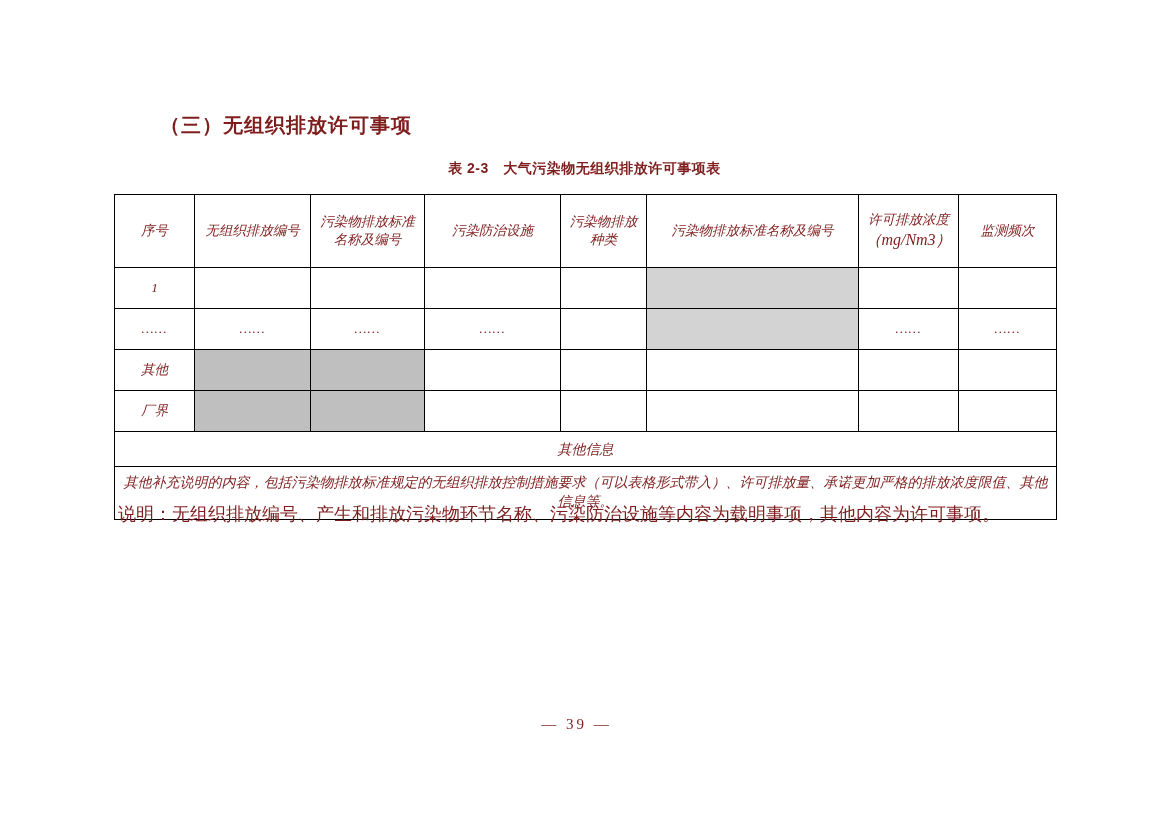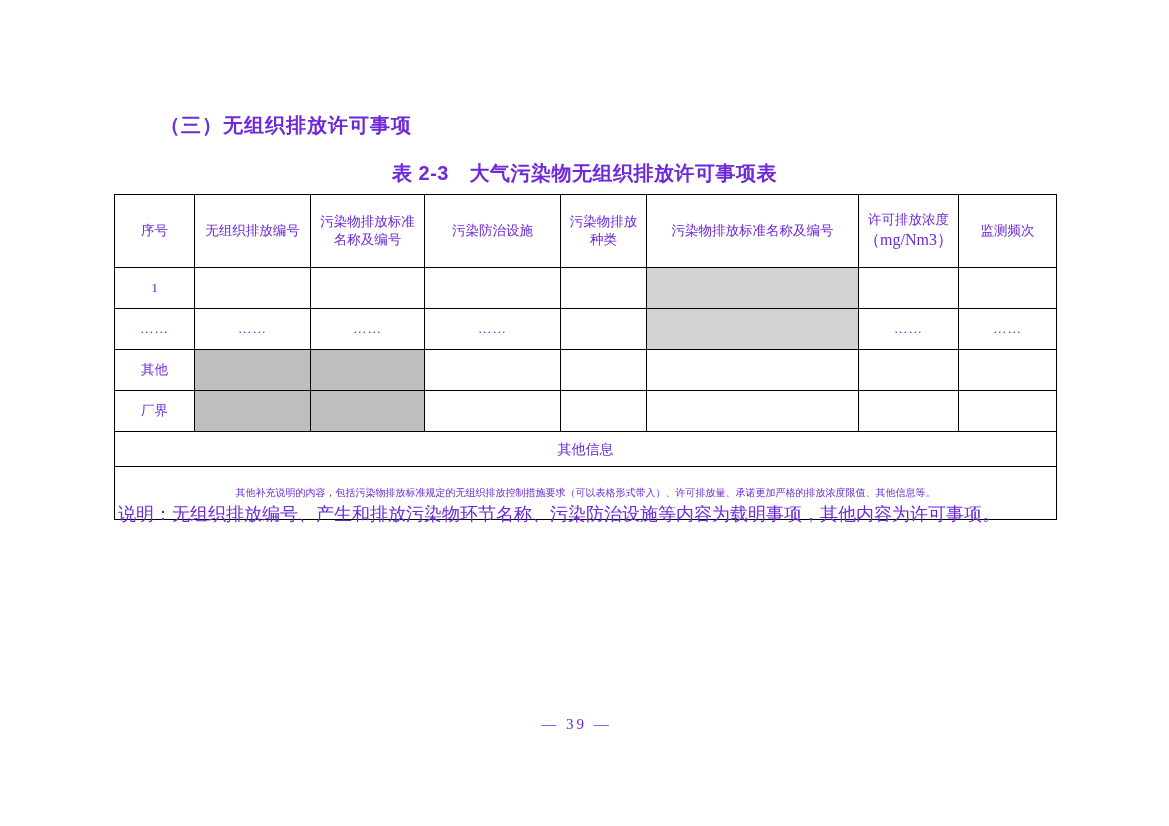--- a/index.html
+++ b/index.html
@@ -7,21 +7,21 @@
     padding: 0;
     background: #c9c9c9;
   }
   .page {
     width: 1169px;
     height: 826px;
     background: #ffffff;
     position: relative;
     margin: 0 auto;
     font-family: "Liberation Serif", "DejaVu Serif", serif;
-    color: #6d28d9;
+    color: #7f1d1d;
     overflow: hidden;
     box-sizing: border-box;
   }
   .section-heading {
     position: absolute;
     left: 160px;
     top: 112px;
     font-family: "Liberation Sans", "DejaVu Sans", sans-serif;
     font-weight: bold;
     font-size: 20px;
@@ -29,34 +29,35 @@
     white-space: nowrap;
   }
   .table-caption {
     position: absolute;
     left: 0;
     right: 0;
     top: 160px;
     text-align: center;
     font-family: "Liberation Sans", "DejaVu Sans", sans-serif;
     font-weight: bold;
-    font-size: 20px;
+    font-size: 14px;
     letter-spacing: 0.5px;
   }
   .table-wrap {
     position: absolute;
     left: 114px;
     top: 194px;
     width: 942px;
   }
   table.permit {
     border-collapse: collapse;
     width: 942px;
     table-layout: fixed;
     font-size: 13.5px;
+    font-style: italic;
   }
   table.permit td, table.permit th {
     border: 1px solid #000000;
     padding: 2px 4px;
     text-align: center;
     vertical-align: middle;
     font-weight: normal;
     line-height: 1.35;
   }
   table.permit thead td {
@@ -74,21 +75,21 @@
   td.other-info-title {
     height: 30px;
     font-family: "Liberation Sans", "DejaVu Sans", sans-serif;
     font-weight: bold;
     font-size: 14px;
   }
   td.other-info-body {
     text-align: left;
     padding: 7px 9px 9px 9px;
     line-height: 1.7;
-    font-size: 10px;
+    font-size: 14px;
     height: 48px;
   }
   .note {
     position: absolute;
     left: 118px;
     top: 500px;
     font-size: 18px;
     line-height: 1.6;
     font-family: Liberation Serif, serif;
   }

